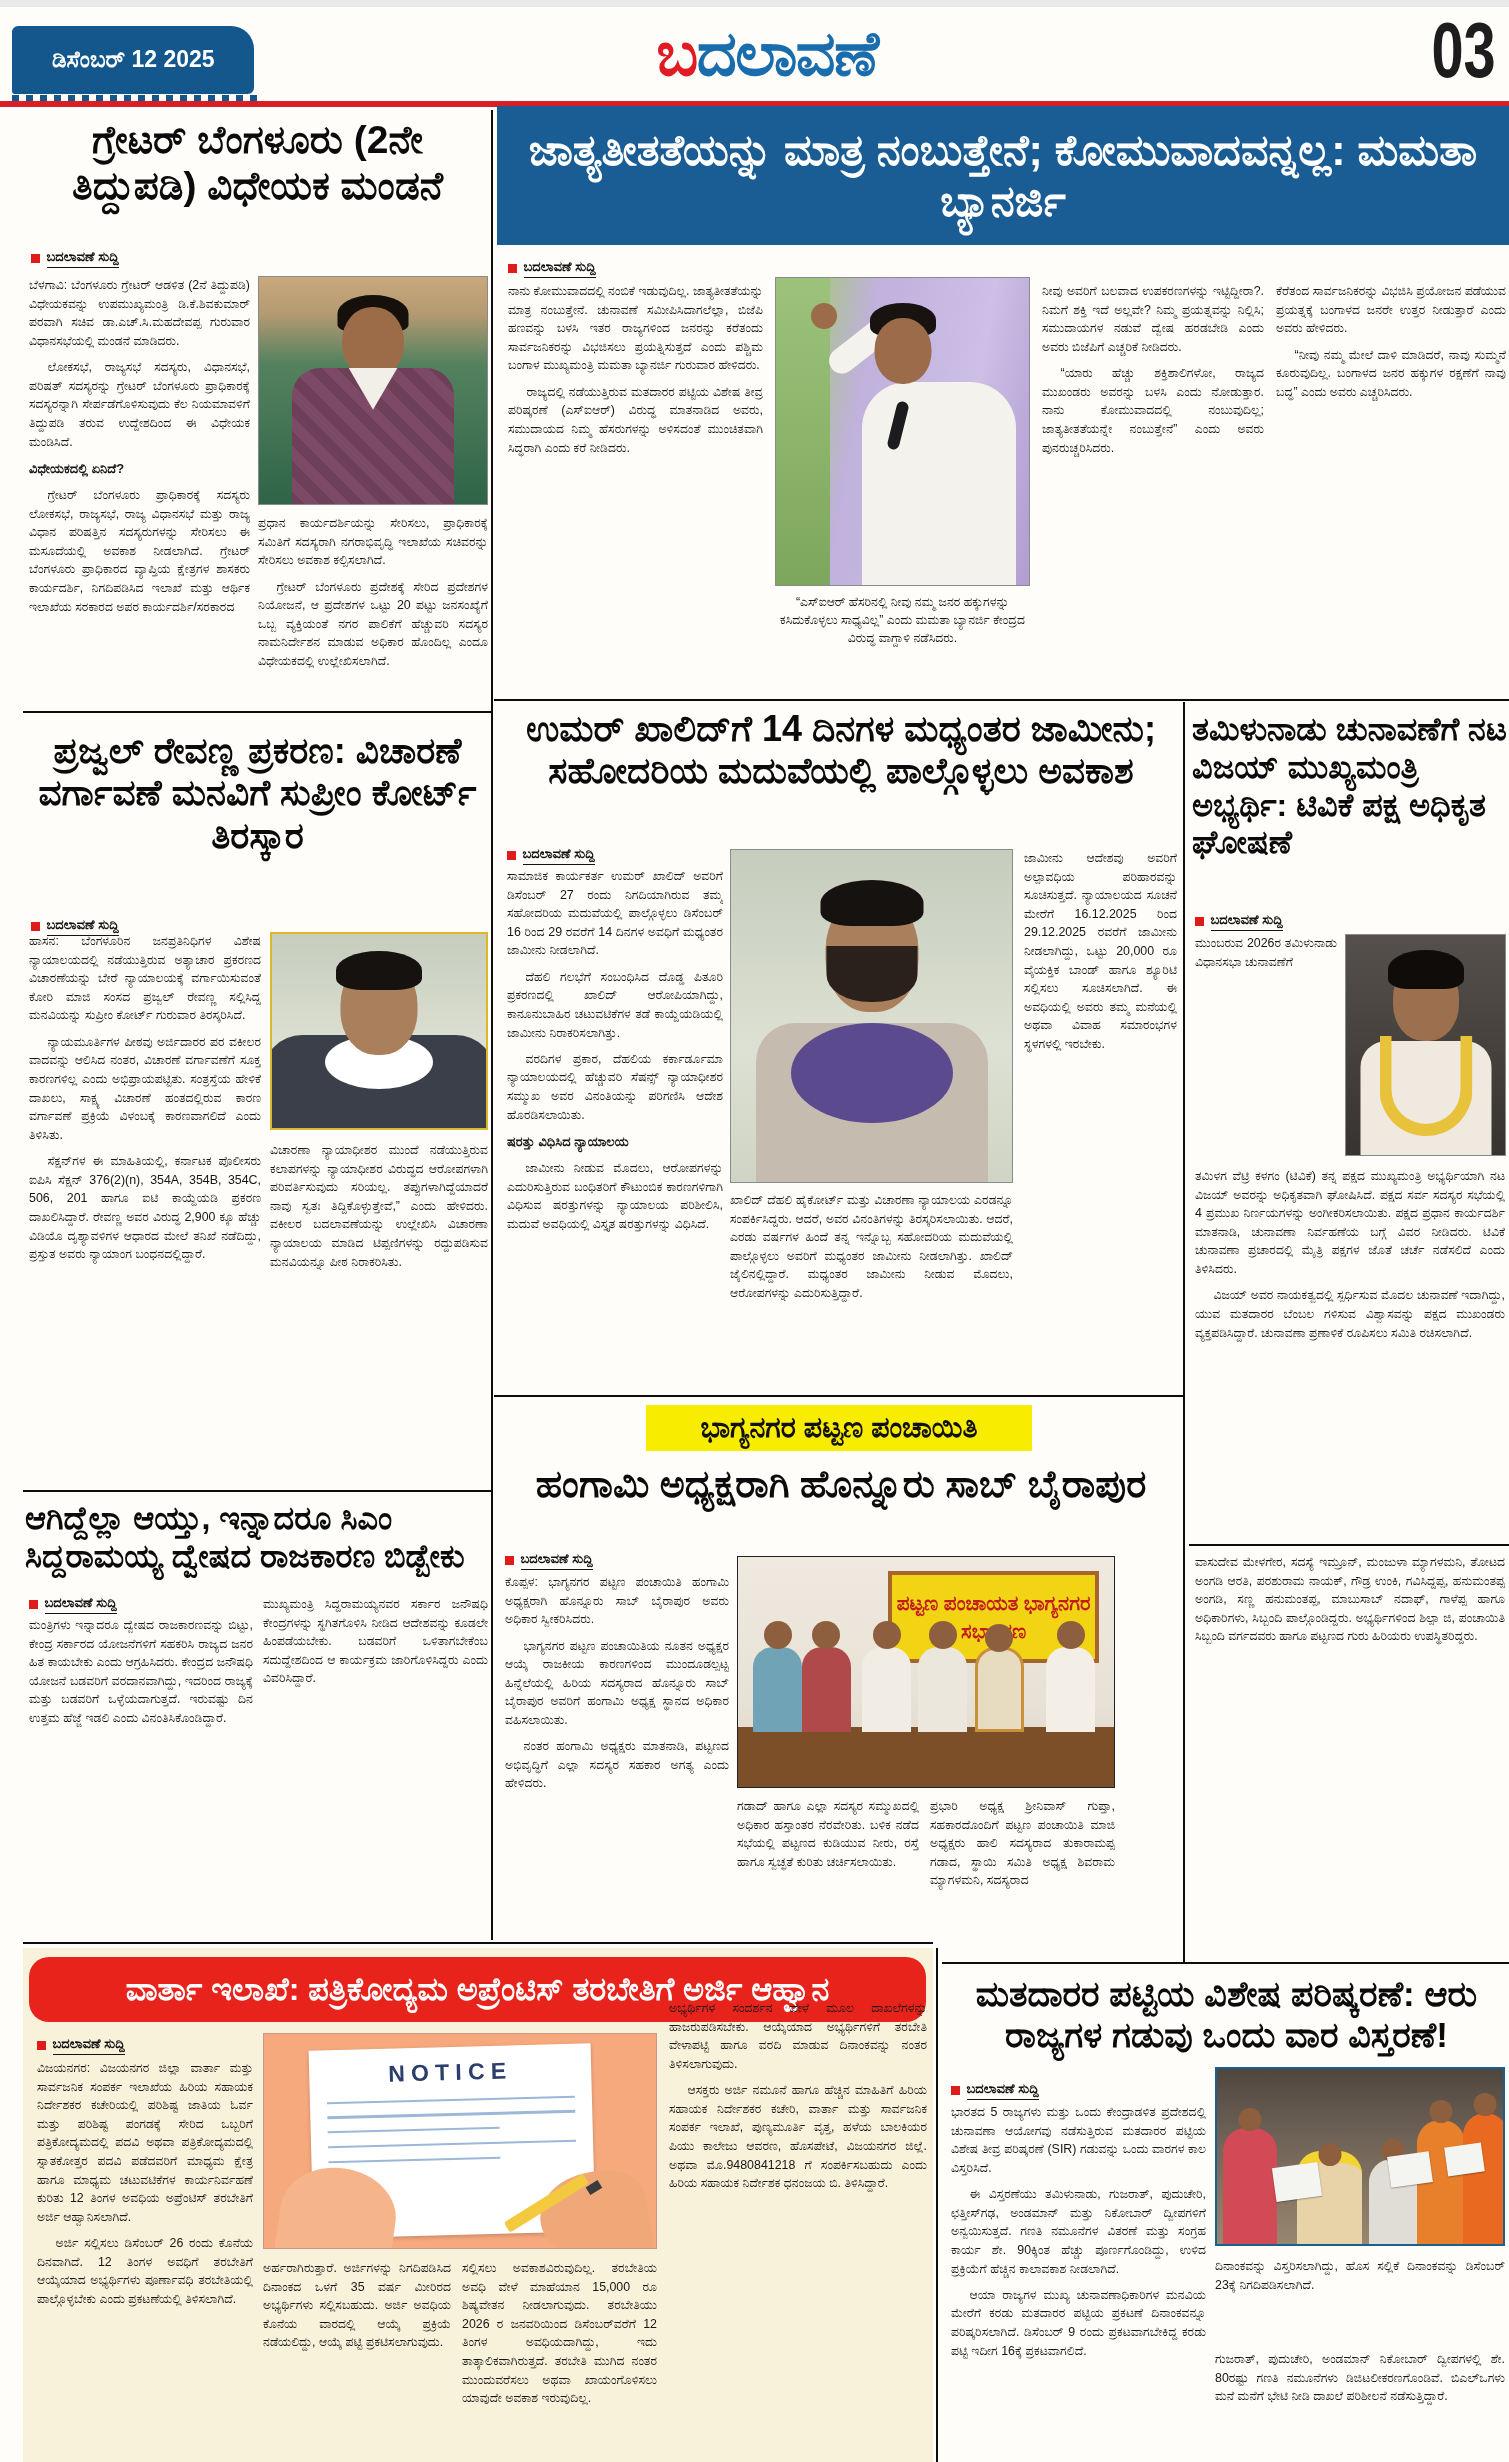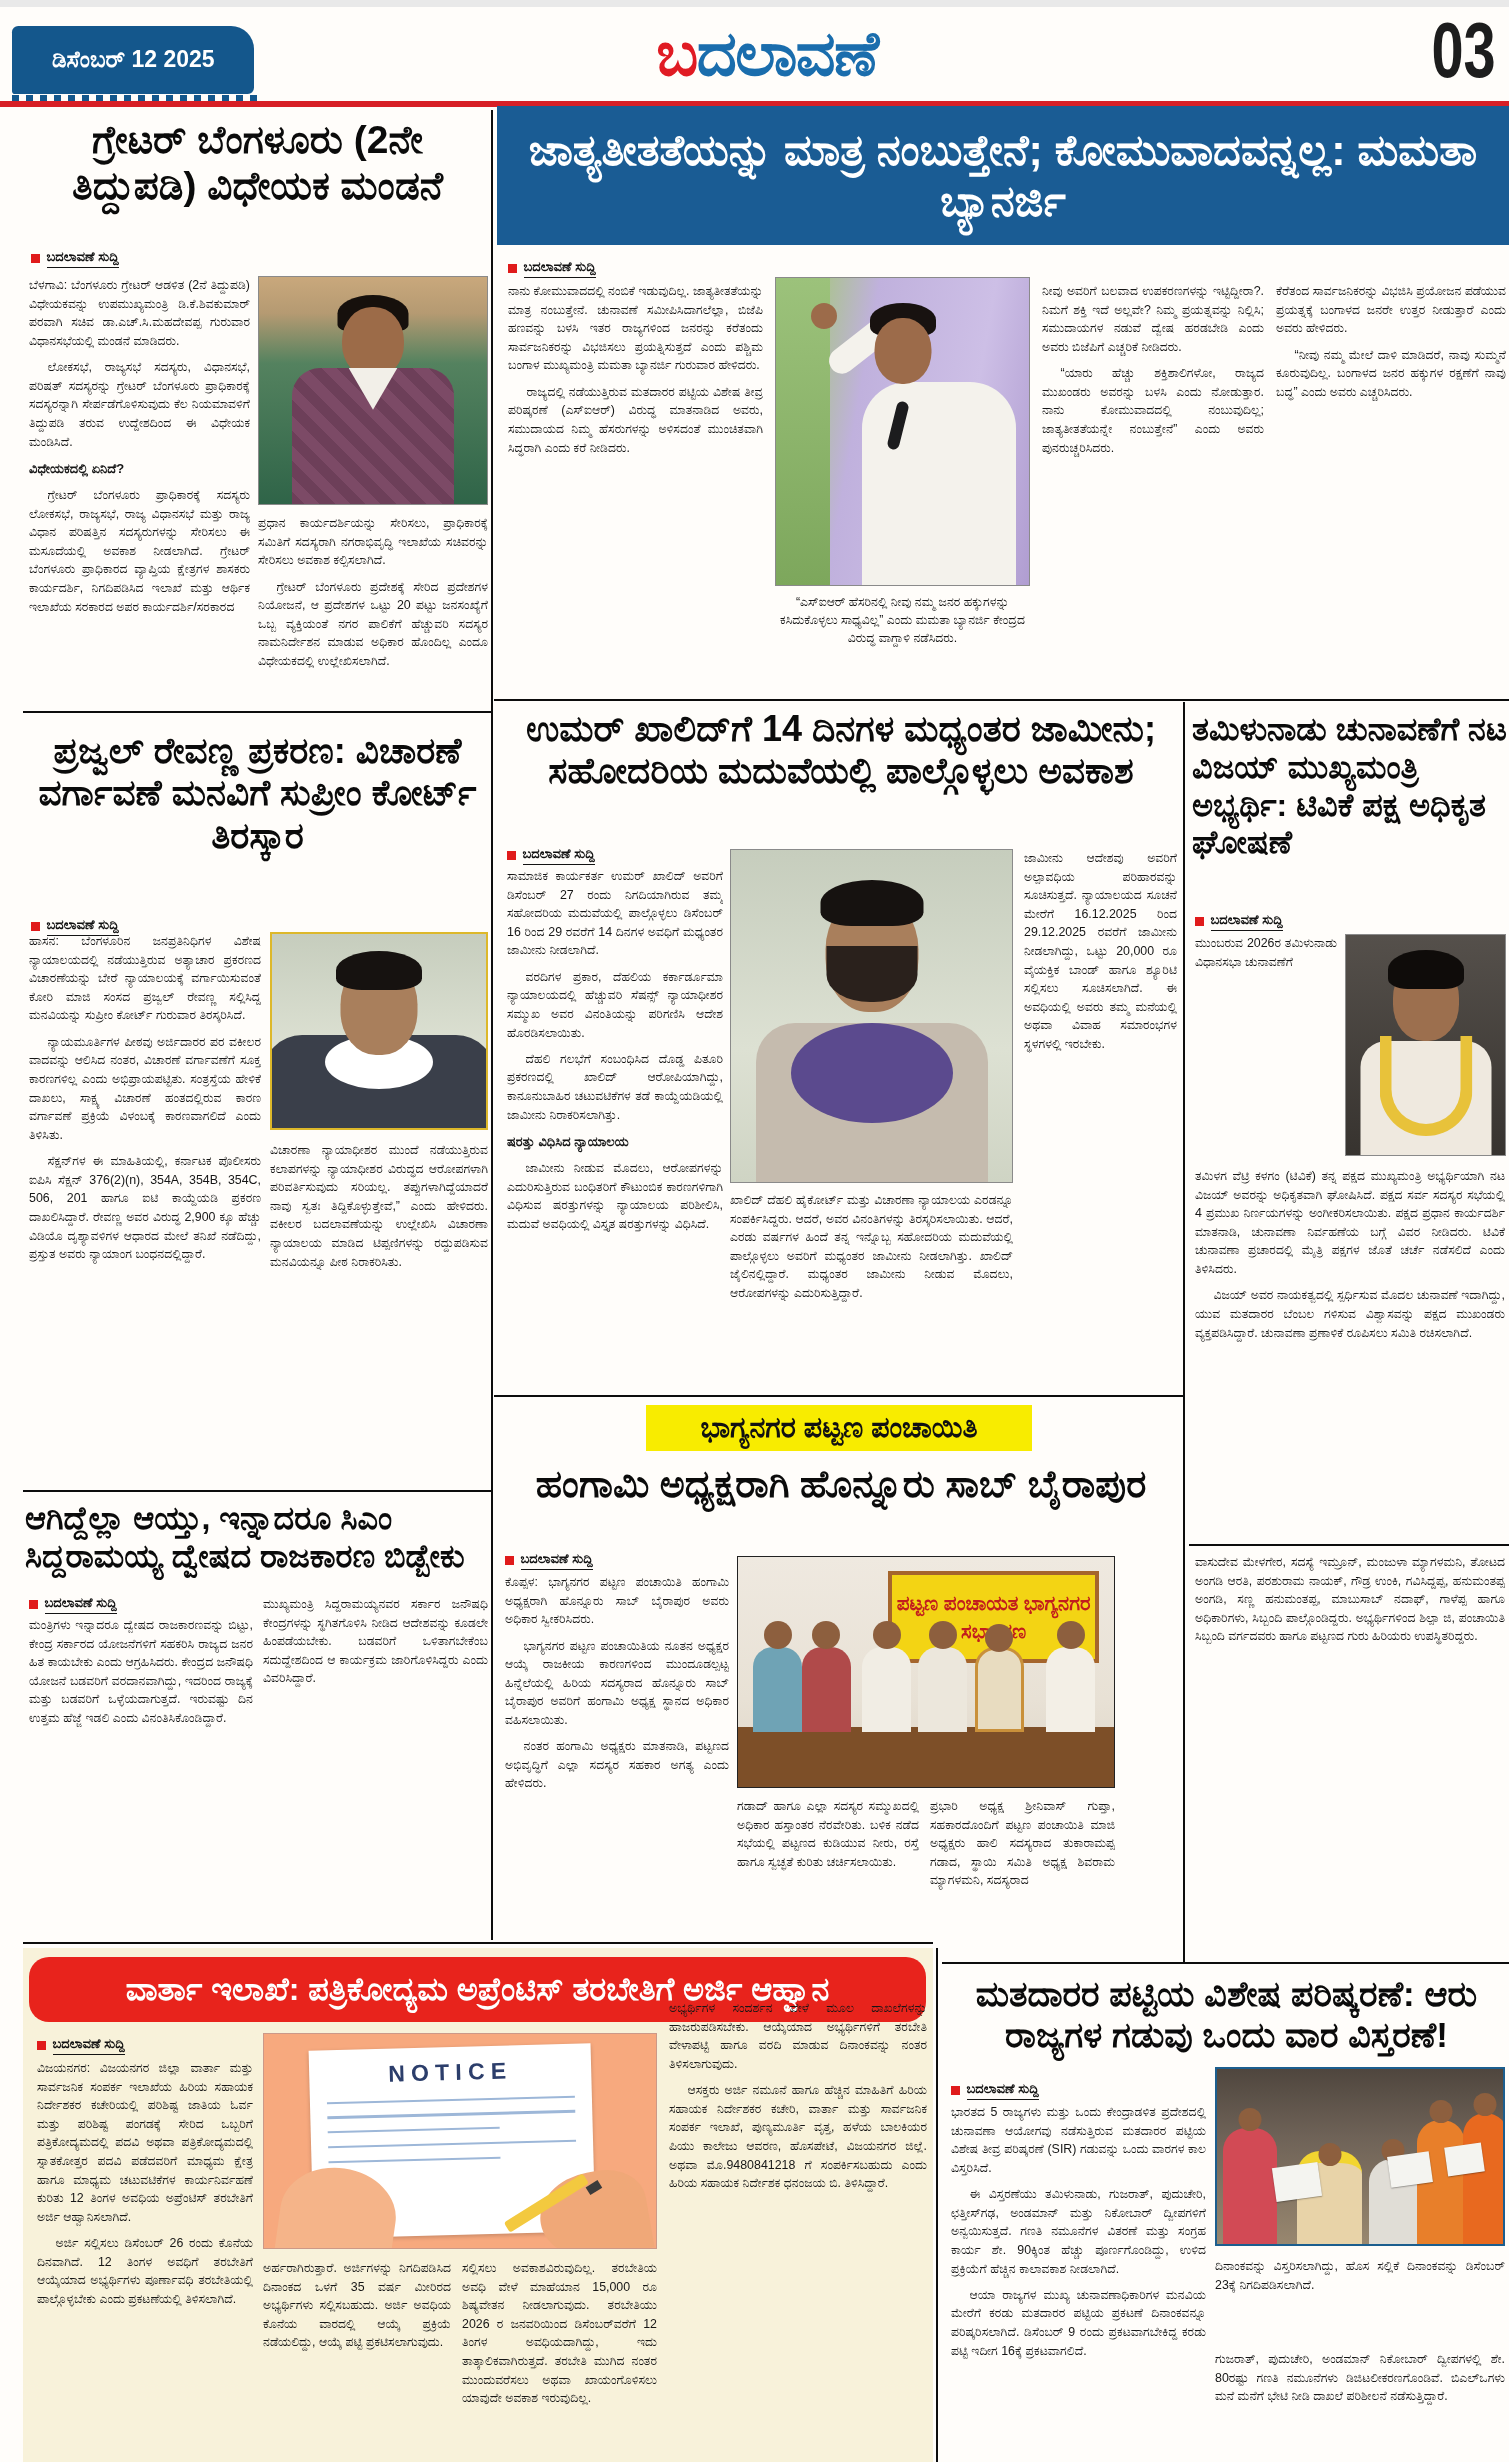--- a/index.html
+++ b/index.html
@@ -170,22 +170,22 @@
   </div>
   <div class="abs rh" style="left:23px;top:1483px;width:468px;"></div>
 
   <div class="abs hl" style="left:502px;top:701px;width:678px;font-size:36px;">ಉಮರ್ ಖಾಲಿದ್‌ಗೆ 14 ದಿನಗಳ ಮಧ್ಯಂತರ ಜಾಮೀನು; ಸಹೋದರಿಯ ಮದುವೆಯಲ್ಲಿ ಪಾಲ್ಗೊಳ್ಳಲು ಅವಕಾಶ</div>
   <div class="abs byline" style="left:507px;top:839px;">
       <span class="sq"></span>
       <span class="lbl">ಬದಲಾವಣೆ ಸುದ್ದಿ</span>
     </div>
   <div class="abs bt" style="left:507px;top:860px;width:216px;height:522px;overflow:hidden;">
     <p class="noind">ಸಾಮಾಜಿಕ ಕಾರ್ಯಕರ್ತ ಉಮರ್ ಖಾಲಿದ್ ಅವರಿಗೆ ಡಿಸೆಂಬರ್ 27 ರಂದು ನಿಗದಿಯಾಗಿರುವ ತಮ್ಮ ಸಹೋದರಿಯ ಮದುವೆಯಲ್ಲಿ ಪಾಲ್ಗೊಳ್ಳಲು ಡಿಸೆಂಬರ್ 16 ರಿಂದ 29 ರವರೆಗೆ 14 ದಿನಗಳ ಅವಧಿಗೆ ಮಧ್ಯಂತರ ಜಾಮೀನು ನೀಡಲಾಗಿದೆ.</p>
+    <p>ದೆಹಲಿ ಗಲಭೆಗೆ ಸಂಬಂಧಿಸಿದ ದೊಡ್ಡ ಪಿತೂರಿ ಪ್ರಕರಣದಲ್ಲಿ ಖಾಲಿದ್ ಆರೋಪಿಯಾಗಿದ್ದು, ಕಾನೂನುಬಾಹಿರ ಚಟುವಟಿಕೆಗಳ ತಡೆ ಕಾಯ್ದೆಯಡಿಯಲ್ಲಿ ಜಾಮೀನು ನಿರಾಕರಿಸಲಾಗಿತ್ತು.</p>
     <p>ವರದಿಗಳ ಪ್ರಕಾರ, ದೆಹಲಿಯ ಕರ್ಕಾರ್ಡೂಮಾ ನ್ಯಾಯಾಲಯದಲ್ಲಿ ಹೆಚ್ಚುವರಿ ಸೆಷನ್ಸ್ ನ್ಯಾಯಾಧೀಶರ ಸಮ್ಮುಖ ಅವರ ವಿನಂತಿಯನ್ನು ಪರಿಗಣಿಸಿ ಆದೇಶ ಹೊರಡಿಸಲಾಯಿತು.</p>
-    <p>ದೆಹಲಿ ಗಲಭೆಗೆ ಸಂಬಂಧಿಸಿದ ದೊಡ್ಡ ಪಿತೂರಿ ಪ್ರಕರಣದಲ್ಲಿ ಖಾಲಿದ್ ಆರೋಪಿಯಾಗಿದ್ದು, ಕಾನೂನುಬಾಹಿರ ಚಟುವಟಿಕೆಗಳ ತಡೆ ಕಾಯ್ದೆಯಡಿಯಲ್ಲಿ ಜಾಮೀನು ನಿರಾಕರಿಸಲಾಗಿತ್ತು.</p>
     <p class="subhead">ಷರತ್ತು ವಿಧಿಸಿದ ನ್ಯಾಯಾಲಯ</p>
     <p>ಜಾಮೀನು ನೀಡುವ ಮೊದಲು, ಆರೋಪಗಳನ್ನು ಎದುರಿಸುತ್ತಿರುವ ಬಂಧಿತರಿಗೆ ಕೌಟುಂಬಿಕ ಕಾರಣಗಳಿಗಾಗಿ ವಿಧಿಸುವ ಷರತ್ತುಗಳನ್ನು ನ್ಯಾಯಾಲಯ ಪರಿಶೀಲಿಸಿ, ಮದುವೆ ಅವಧಿಯಲ್ಲಿ ವಿಸ್ತೃತ ಷರತ್ತುಗಳನ್ನು ವಿಧಿಸಿದೆ.</p>
   </div>
   <div class="photo ph-umar" style="left:730px;top:842px;width:283px;height:334px;">
     <div class="coat"></div>
     <div class="scarf"></div>
     <div class="headu"></div>
     <div class="hairu"></div>
     <div class="beard"></div>
   </div>

